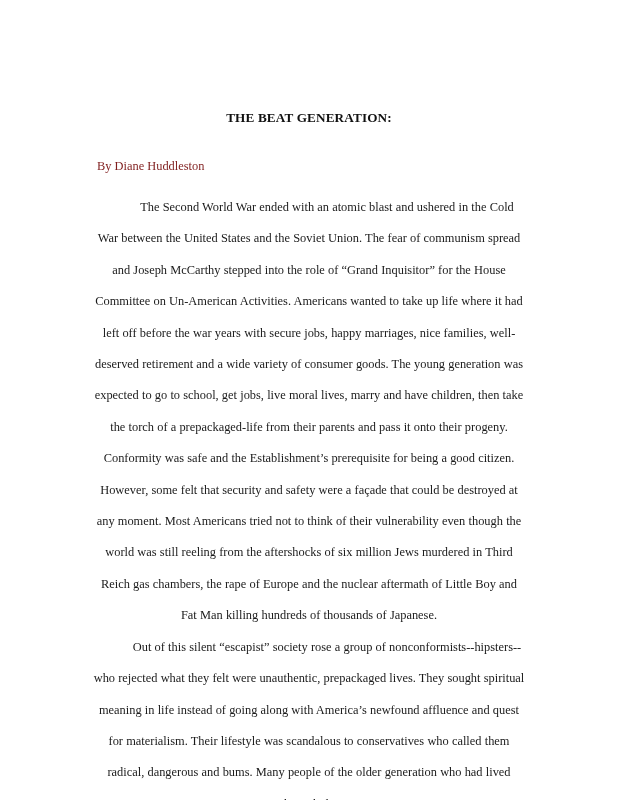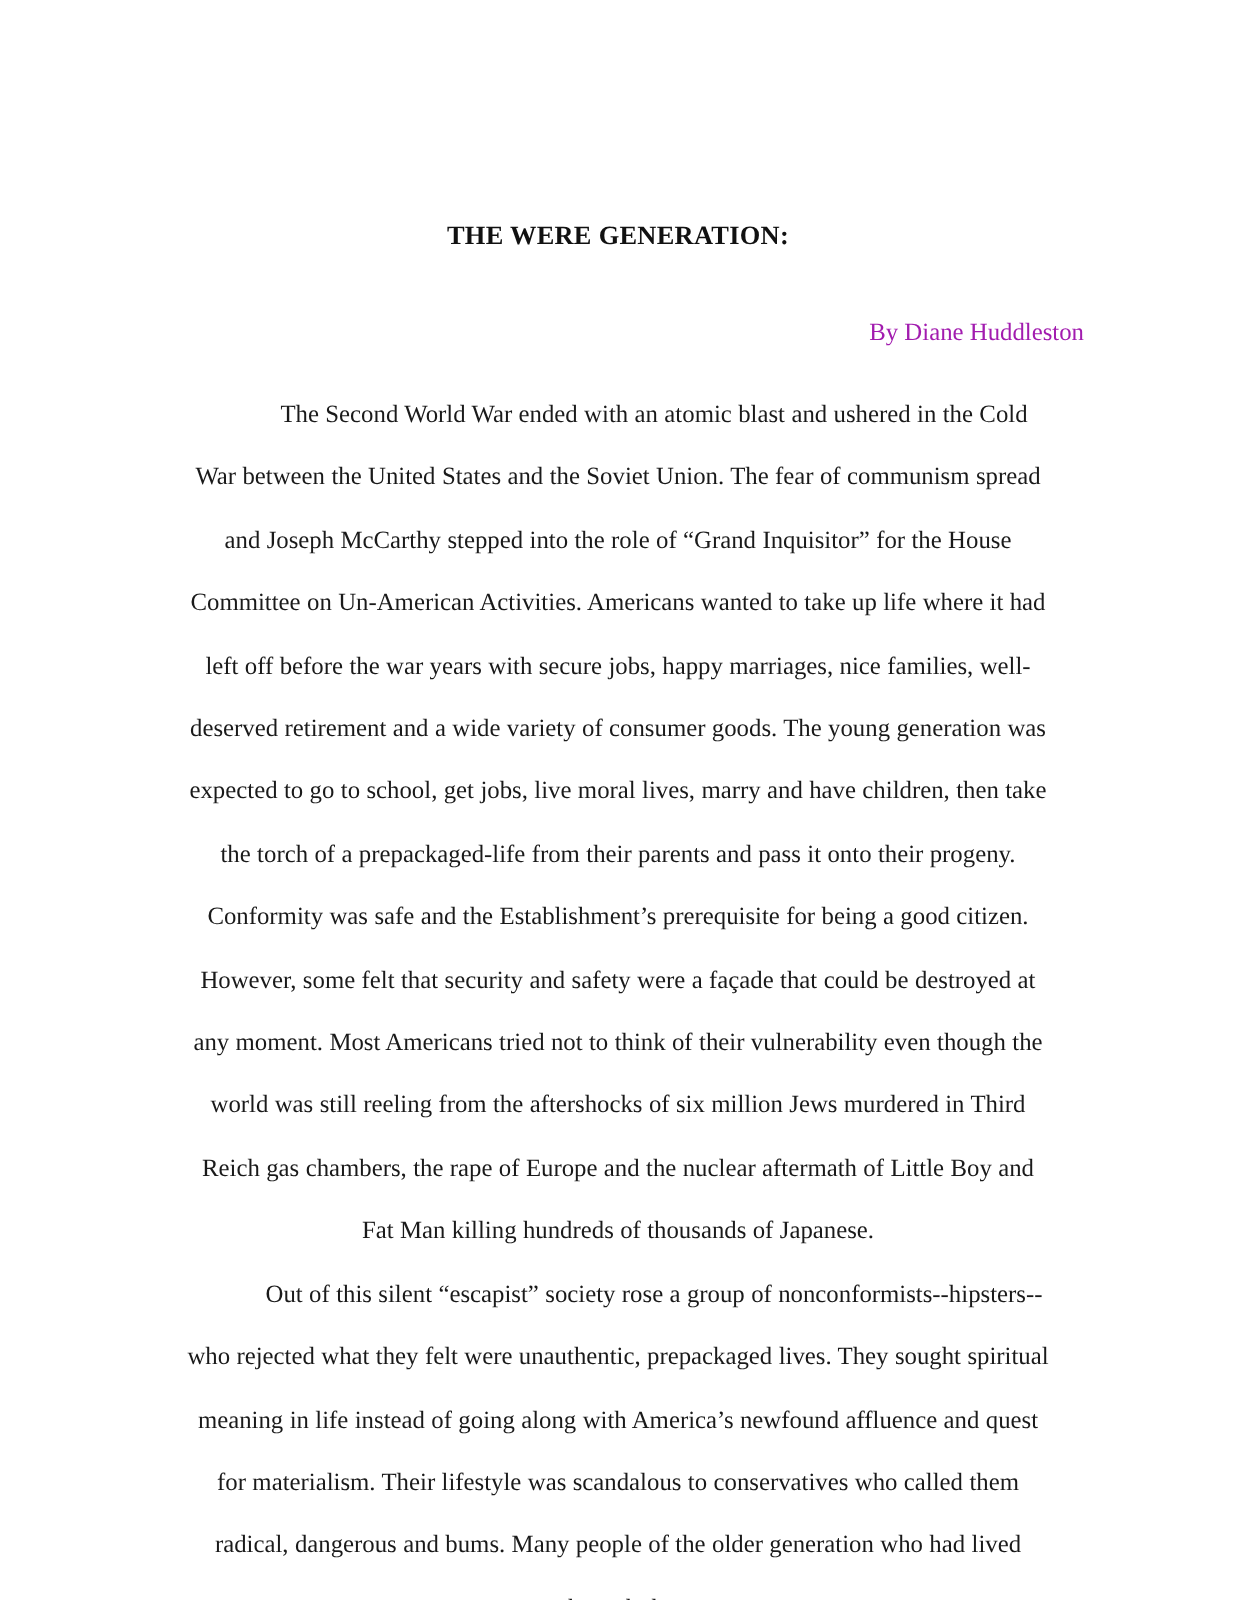--- a/index.html
+++ b/index.html
@@ -49,27 +49,27 @@
 
   .title-block {
     position: absolute;
     left: 0;
     top: 110px;
     width: 432px;
   }
 
   .byline {
     position: absolute;
-    left: 17px;
+    left: 4px;
     top: 158px;
     width: 432px;
-    text-align: right;
+    text-align: left;
     font-size: 12.4px;
     line-height: 16px;
-    color: #a21caf;
+    color: #7f1d1d;
   }
 
   .body-text {
     position: absolute;
     left: 0;
     top: 192px;
     width: 432px;
   }
 
   p.para {
@@ -89,21 +89,21 @@
 </style>
 </head>
 <body>
 
 <div class="page">
 
   <div class="content">
 
     <div class="title-block">
       <h1 class="doc-title">
-        <span class="title-line">THE WERE GENERATION:</span>
+        <span class="title-line">THE BEAT GENERATION:</span>
       </h1>
     </div>
 
     <div class="byline">By Diane Huddleston</div>
 
     <div class="body-text">
       <p class="para">The Second World War ended with an atomic blast and ushered in the Cold War between the United States and the Soviet Union.  The fear of communism spread and Joseph McCarthy stepped into the role of “Grand Inquisitor” for the House Committee on Un-American Activities.  Americans wanted to take up life where it had left off before the war years with secure jobs, happy marriages, nice families, well-deserved retirement and a wide variety of consumer goods.  The young generation was expected to go to school, get jobs, live moral lives, marry and have children, then take the torch of a prepackaged-life from their parents and pass it onto their progeny.  Conformity was safe and the Establishment’s prerequisite for being a good citizen.  However, some felt that security and safety were a façade that could be destroyed at any moment.  Most Americans tried not to think of their vulnerability even though the world was still reeling from the aftershocks of six million Jews murdered in Third Reich gas chambers, the rape of Europe and the nuclear aftermath of Little Boy and Fat Man killing hundreds of thousands of Japanese.</p>
       <p class="para">Out of this silent “escapist” society rose a group of nonconformists--hipsters--who rejected what they felt were unauthentic, prepackaged lives.  They sought spiritual meaning in life instead of going along with America’s newfound affluence and quest for materialism.  Their lifestyle was scandalous to conservatives who called them radical, dangerous and bums.  Many people of the older generation who had lived through the</p>
     </div>
 

